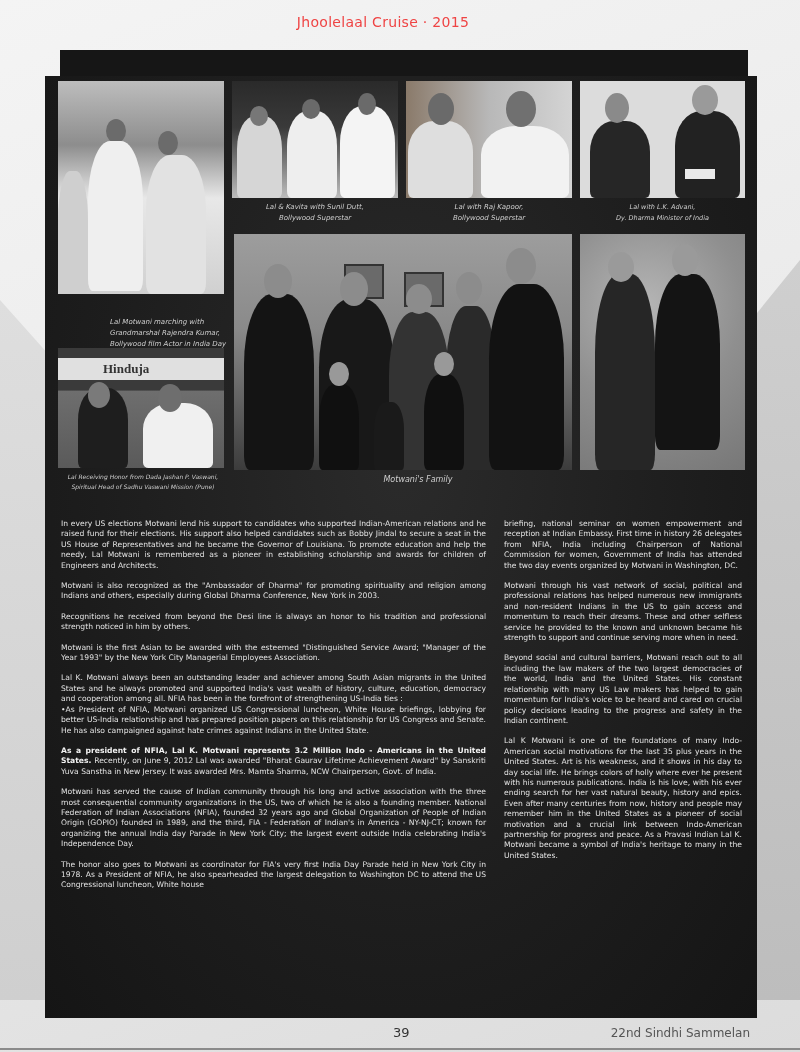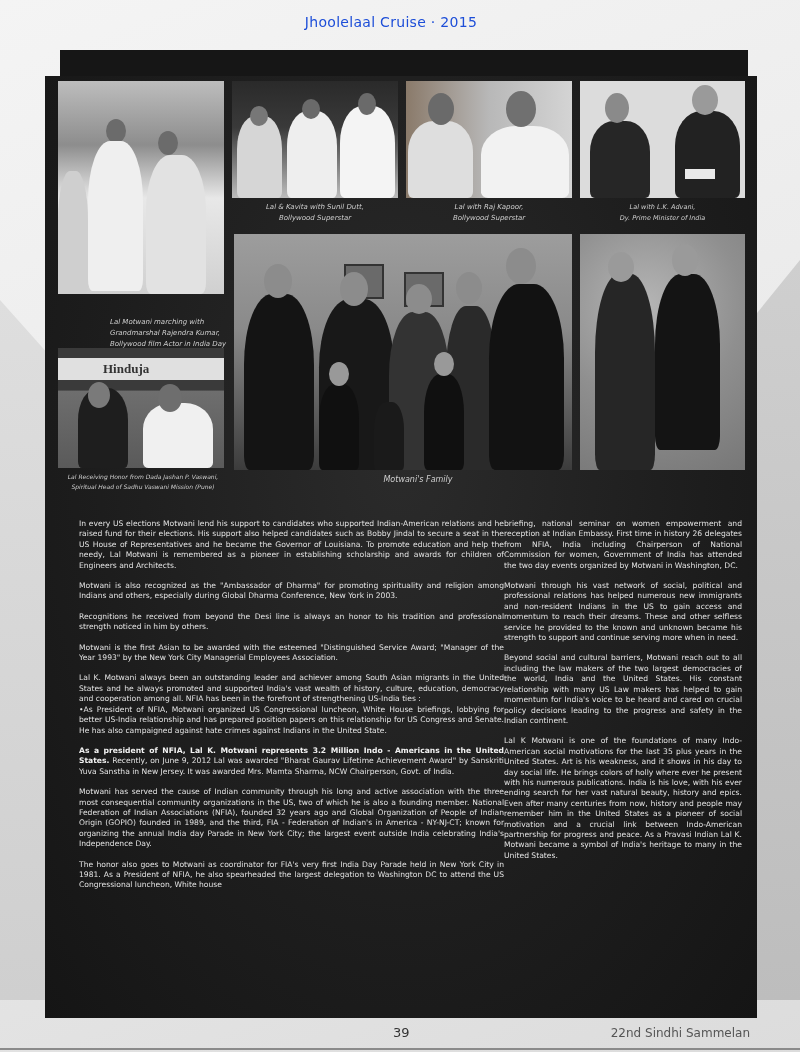--- a/index.html
+++ b/index.html
@@ -13,22 +13,22 @@
     position: absolute; right: 0; top: 260px; width: 60px; height: 740px;
     background: linear-gradient(180deg, #cfcfcf, #bdbdbd);
     clip-path: polygon(0 10%, 100% 0, 100% 100%, 0 100%);
   }
   .bg-swoosh-left {
     position: absolute; left: 0; top: 300px; width: 50px; height: 700px;
     background: linear-gradient(180deg, #dedede, #cfcfcf);
     clip-path: polygon(0 0, 100% 8%, 100% 100%, 0 100%);
   }
   .header-title {
-    position: absolute; top: 14px; left: 8px; width: 766px; text-align: center;
-    font-family: "DejaVu Sans", sans-serif; font-size: 14px; color: #1d4ed8;
+    position: absolute; top: 14px; left: 0; width: 766px; text-align: center;
+    font-family: "DejaVu Sans", sans-serif; font-size: 14px; color: #ef4444;
     letter-spacing: 0.3px;
   }
   .panel-top {
     position: absolute; left: 60px; top: 50px; width: 688px; height: 30px;
     background: #161616;
   }
   .panel {
     position: absolute; left: 45px; top: 76px; width: 712px; height: 942px;
     background: radial-gradient(ellipse at 50% 40%, #2b2b2b 0%, #1d1d1d 60%, #151515 100%);
   }
@@ -127,21 +127,21 @@
   <div class="photo g-light" style="left:535px; top:5px; width:165px; height:117px;">
     <div class="sim" style="background:#dcdcdc;"></div>
     <div class="fig" style="left:10px; top:40px; width:60px; height:77px; background:#262626;"></div>
     <div class="head" style="left:25px; top:12px; width:24px; height:30px; background:#8a8a8a;"></div>
     <div class="fig" style="left:95px; top:30px; width:65px; height:87px; background:#222;"></div>
     <div class="head" style="left:112px; top:4px; width:26px; height:30px; background:#9a9a9a;"></div>
     <div style="position:absolute; left:105px; top:88px; width:30px; height:10px; background:#eaeaea;"></div>
   </div>
   <div class="caption" style="left:535px; top:126px; width:165px; font-size:6.5px;">
     <div>Lal with L.K. Advani,</div>
-    <div>Dy. Prime Minister of India</div>
+    <div>Dy. Dharma Minister of India</div>
   </div>
 
   <div class="photo g-dark" style="left:189px; top:158px; width:338px; height:236px;">
     <div class="sim" style="background:linear-gradient(180deg,#9d9d9d 0%,#8a8a8a 40%,#3c3c3c 100%);"></div>
     <div style="position:absolute; left:110px; top:30px; width:40px; height:35px; background:#6a6a6a; border:2px solid #333;"></div>
     <div style="position:absolute; left:170px; top:38px; width:40px; height:35px; background:#6a6a6a; border:2px solid #333;"></div>
     <div class="fig" style="left:10px; top:60px; width:70px; height:176px; background:#141414;"></div>
     <div class="head" style="left:30px; top:30px; width:28px; height:34px; background:#8c8c8c;"></div>
     <div class="fig" style="left:85px; top:65px; width:75px; height:171px; background:#181818;"></div>
     <div class="head" style="left:106px; top:38px; width:28px; height:34px; background:#8c8c8c;"></div>
@@ -160,32 +160,32 @@
   <div class="caption" style="left:204px; top:398px; width:338px; font-size:8px;">Motwani's Family</div>
 
   <div class="photo g-light" style="left:535px; top:158px; width:165px; height:236px;">
     <div class="sim" style="background:radial-gradient(circle at 40% 30%,#b5b5b5 0%,#8f8f8f 50%,#777 100%);"></div>
     <div class="fig" style="left:15px; top:40px; width:60px; height:196px; background:#262626;"></div>
     <div class="head" style="left:28px; top:18px; width:26px; height:30px; background:#9a9a9a;"></div>
     <div class="fig" style="left:75px; top:40px; width:65px; height:176px; background:#141414;"></div>
     <div class="head" style="left:92px; top:10px; width:26px; height:32px; background:#9a9a9a;"></div>
   </div>
 
-  <div class="body-text" style="left:34px; top:443px; width:425px;">
+  <div class="body-text" style="left:16px; top:443px; width:425px;">
     <p>In every US elections Motwani lend his support to candidates who supported Indian-American relations and he raised fund for their elections. His support also helped candidates such as Bobby Jindal to secure a seat in the US House of Representatives and he became the Governor of Louisiana. To promote education and help the needy, Lal Motwani is remembered as a pioneer in establishing scholarship and awards for children of Engineers and Architects.</p>
     <p>Motwani is also recognized as the "Ambassador of Dharma" for promoting spirituality and religion among Indians and others, especially during Global Dharma Conference, New York in 2003.</p>
     <p>Recognitions he received from beyond the Desi line is always an honor to his tradition and professional strength noticed in him by others.</p>
     <p>Motwani is the first Asian to be awarded with the esteemed "Distinguished Service Award; "Manager of the Year 1993" by the New York City Managerial Employees Association.</p>
     <p style="white-space:pre-line;">Lal K. Motwani always been an outstanding leader and achiever among South Asian migrants in the United States and he always promoted and supported India's vast wealth of history, culture, education, democracy and cooperation among all. NFIA has been in the forefront of strengthening US-India ties :
 •As President of NFIA, Motwani organized US Congressional luncheon, White House briefings, lobbying for better US-India relationship and has prepared position papers on this relationship for US Congress and Senate. He has also campaigned against hate crimes against Indians in the United State.</p>
     <p>
       <b>As a president of NFIA, Lal K. Motwani represents 3.2 Million Indo - Americans in the United States.</b><span> Recently, on June 9, 2012 Lal was awarded "Bharat Gaurav Lifetime Achievement Award" by Sanskriti Yuva Sanstha in New Jersey. It was awarded Mrs. Mamta Sharma, NCW Chairperson, Govt. of India.</span>
     </p>
     <p>Motwani has served the cause of Indian community through his long and active association with the three most consequential community organizations in the US, two of which he is also a founding member. National Federation of Indian Associations (NFIA), founded 32 years ago and Global Organization of People of Indian Origin (GOPIO) founded in 1989, and the third, FIA - Federation of Indian's in America - NY-NJ-CT; known for organizing the annual India day Parade in New York City; the largest event outside India celebrating India's Independence Day.</p>
-    <p>The honor also goes to Motwani as coordinator for FIA's very first India Day Parade held in New York City in 1981. As a President of NFIA, he also spearheaded the largest delegation to Washington DC to attend the US Congressional luncheon, White house</p>
+    <p>The honor also goes to Motwani as coordinator for FIA's very first India Day Parade held in New York City in 1978. As a President of NFIA, he also spearheaded the largest delegation to Washington DC to attend the US Congressional luncheon, White house</p>
   </div>
 
   <div class="body-text" style="left:459px; top:443px; width:238px;">
     <p>briefing, national seminar on women empowerment and reception at Indian Embassy. First time in history 26 delegates from NFIA, India including Chairperson of National Commission for women, Government of India has attended the two day events organized by Motwani in Washington, DC.</p>
     <p>Motwani through his vast network of social, political and professional relations has helped numerous new immigrants and non-resident Indians in the US to gain access and momentum to reach their dreams. These and other selfless service he provided to the known and unknown became his strength to support and continue serving more when in need.</p>
     <p>Beyond social and cultural barriers, Motwani reach out to all including the law makers of the two largest democracies of the world, India and the United States. His constant relationship with many US Law makers has helped to gain momentum for India's voice to be heard and cared on crucial policy decisions leading to the progress and safety in the Indian continent.</p>
     <p>Lal K Motwani is one of the foundations of many Indo-American social motivations for the last 35 plus years in the United States. Art is his weakness, and it shows in his day to day social life. He brings colors of holly where ever he present with his numerous publications. India is his love, with his ever ending search for her vast natural beauty, history and epics. Even after many centuries from now, history and people may remember him in the United States as a pioneer of social motivation and a crucial link between Indo-American partnership for progress and peace. As a Pravasi Indian Lal K. Motwani became a symbol of India's heritage to many in the United States.</p>
   </div>
 </div>
 

